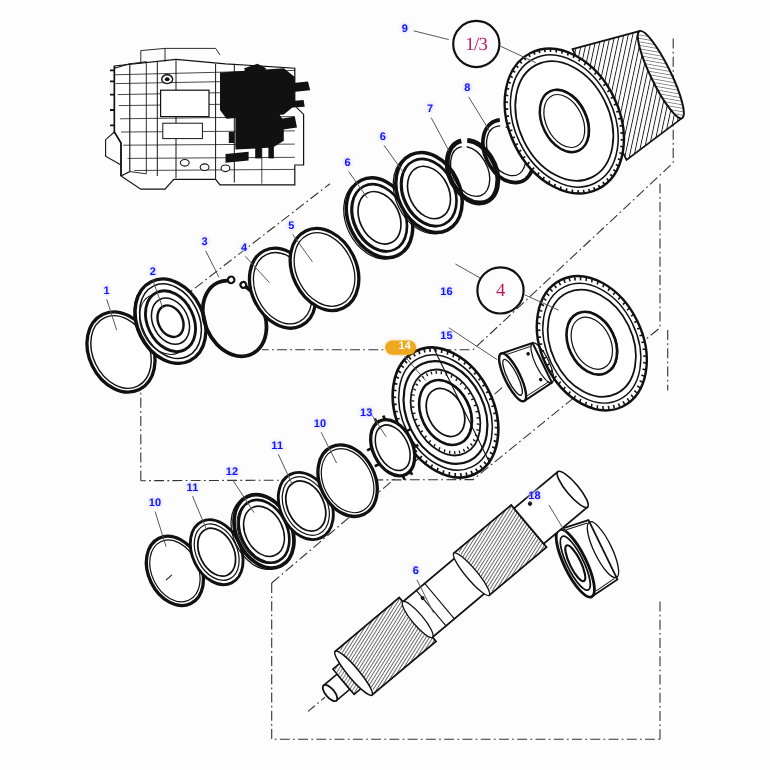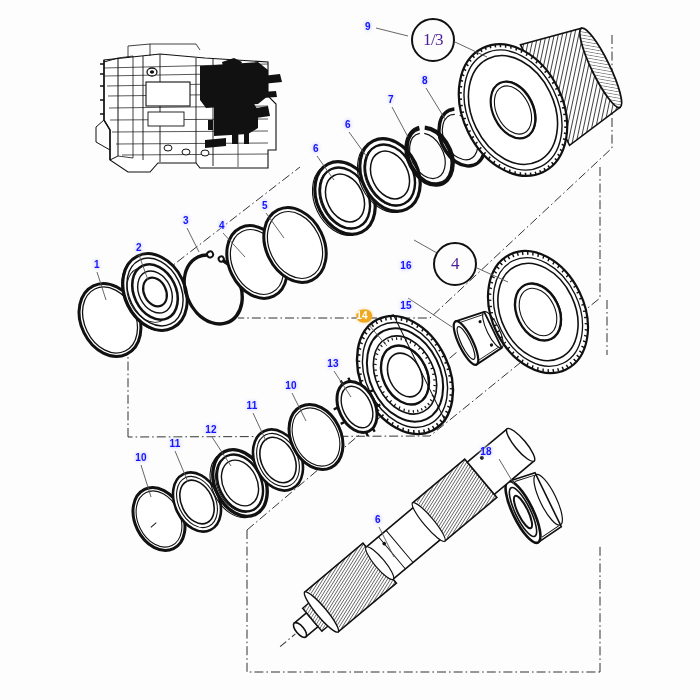--- a/index.html
+++ b/index.html
@@ -26,36 +26,36 @@
       0 0 3px #c8c8ff,
       0 0 5px #dcdcff,
       0 0 7px #e8e8ff;
     white-space:nowrap;
     letter-spacing:.2px;
   }
   .callout.hl{
     color:#ffffff;
     background:#f0a81e;
     border-radius:7px;
-    padding:1px 4px 2px 0;
+    padding:1px 4px 2px 12px;
     text-shadow:none;
     box-shadow:0 0 3px rgba(240,168,30,.55);
   }
   
   .circle-callout{
     position:absolute;
     transform:translate(-50%,-50%);
     width:40px;height:40px;
     border:2px solid #111;
     border-radius:50%;
     background:#fdfdfd;
     display:flex;align-items:center;justify-content:center;
     font-family:"Liberation Serif", serif;
     font-size:17px;
-    color:#4c1d95;
+    color:#be185d;
     letter-spacing:-.5px;
     text-align:center;
   }
 </style>
 </head>
 <body>
 
 <div id="stage">
 
   <svg id="art" viewBox="0 0 700 700">
@@ -622,20 +622,20 @@
   <div class="callout" style="left:316px;top:149px;">6</div>
   <div class="callout" style="left:348px;top:125px;">6</div>
   <div class="callout" style="left:391px;top:100px;">7</div>
   <div class="callout" style="left:425px;top:81px;">8</div>
   <div class="callout" style="left:368px;top:27px;">9</div>
   <div class="callout" style="left:141px;top:458px;">10</div>
   <div class="callout" style="left:291px;top:386px;">10</div>
   <div class="callout" style="left:175px;top:444px;">11</div>
   <div class="callout" style="left:252px;top:406px;">11</div>
   <div class="callout" style="left:211px;top:430px;text-align:right;">12</div>
-  <div class="callout" style="left:333px;top:364px;">13</div>
+  <div class="callout" style="left:333px;top:376px;">13</div>
   <div class="callout hl" style="left:364px;top:316px;">14</div>
   <div class="callout" style="left:406px;top:306px;">15</div>
   <div class="callout" style="left:406px;top:238px;margin-top:28px;">16</div>
   <div class="callout" style="left:378px;top:520px;">6</div>
   <div class="callout" style="left:486px;top:452px;">18</div>
 
 </div>
 
 </body></html>

